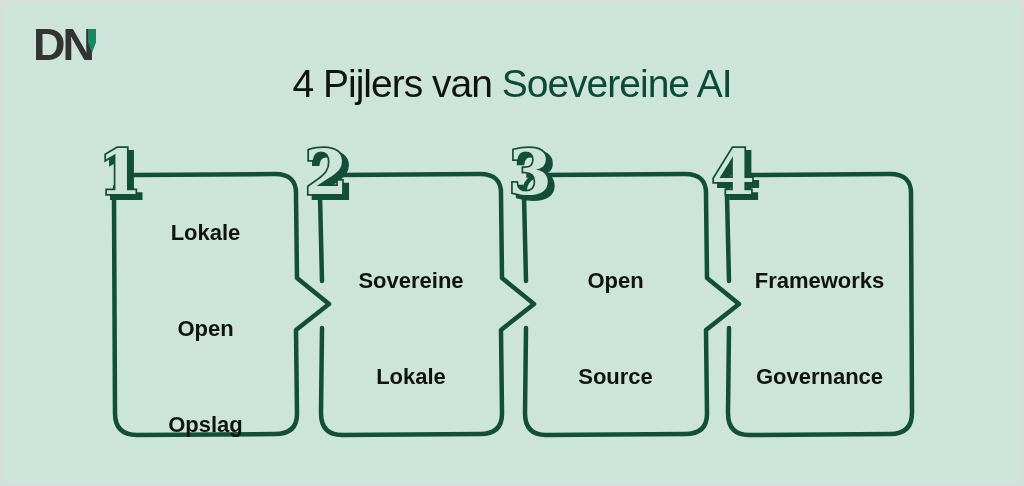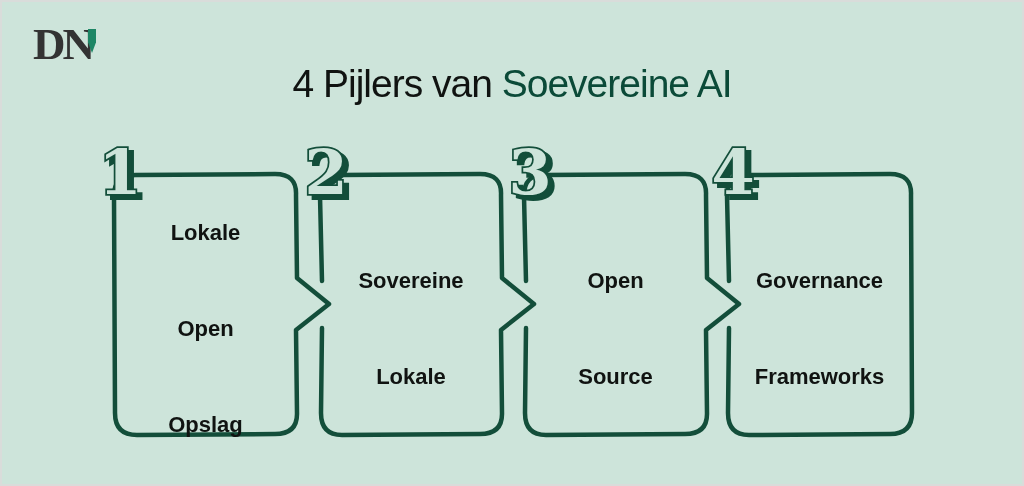--- a/index.html
+++ b/index.html
@@ -22,21 +22,20 @@
     border: 2px solid var(--frame);
     overflow: hidden;
   }
 
   
   .logo {
     position: absolute;
     left: 31px;
     top: 20px;
     height: 48px;
-    font-family: Liberation Serif, serif;
   }
   .logo-text {
     font-size: 45px;
     font-weight: 700;
     line-height: 1;
     letter-spacing: -3px;
     color: var(--logo-gray);
   }
   .logo-accent {
     position: absolute;
@@ -179,18 +178,18 @@
       <div class="pline">Source</div>
     </div>
   </div>
 
   <div class="pillar p4">
     <svg class="outline" viewBox="-4 -4 224 270">
       <path d="M 2 107 L 0 22 Q 0 0 21 1 L 163 0 Q 185 0 184 21 L 185 239 Q 185 260 163 260 L 22 261 Q 1 261 1 239 L 2 154"></path>
     </svg>
     <span class="num" data-n="4">4</span>
     <div class="ptext">
+      <div class="pline">Frameworks</div>
       <div class="pline">Governance</div>
-      <div class="pline">Frameworks</div>
     </div>
   </div>
 
 </div>
 
 </body></html>

